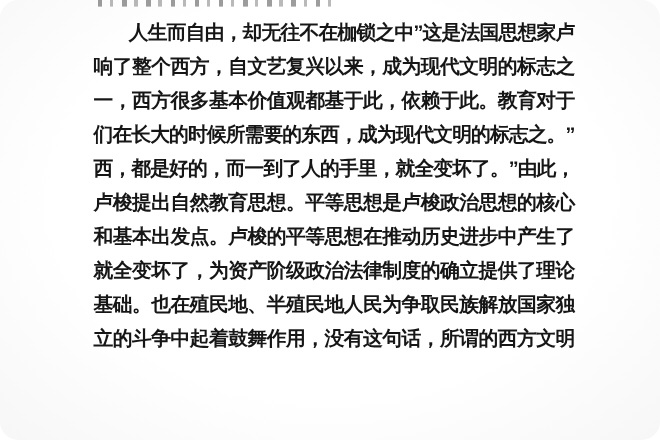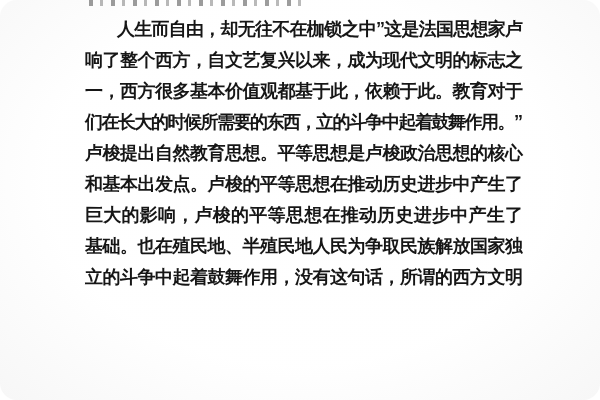--- a/index.html
+++ b/index.html
@@ -62,20 +62,21 @@
 </style>
 </head>
 <body>
 
 <div class="page">
   <div class="clipped-top"></div>
   <div class="text-block">
     <div class="line indent">人生而自由，却无往不在枷锁之中”这是法国思想家卢</div>
     <div class="line">响了整个西方，自文艺复兴以来，成为现代文明的标志之</div>
     <div class="line">一，西方很多基本价值观都基于此，依赖于此。教育对于</div>
-    <div class="line">们在长大的时候所需要的东西，立的斗争中起着鼓舞作用。”</div>
+    <div class="line">们在长大的时候所需要的东西，成为现代文明的标志之。”</div>
+    <div class="line">西，都是好的，而一到了人的手里，就全变坏了。”由此，</div>
     <div class="line">卢梭提出自然教育思想。平等思想是卢梭政治思想的核心</div>
     <div class="line">和基本出发点。卢梭的平等思想在推动历史进步中产生了</div>
-    <div class="line">巨大的影响，卢梭的平等思想在推动历史进步中产生了</div>
+    <div class="line">就全变坏了，为资产阶级政治法律制度的确立提供了理论</div>
     <div class="line">基础。也在殖民地、半殖民地人民为争取民族解放国家独</div>
     <div class="line">立的斗争中起着鼓舞作用，没有这句话，所谓的西方文明</div>
   </div>
 </div>
 
 </body></html>

